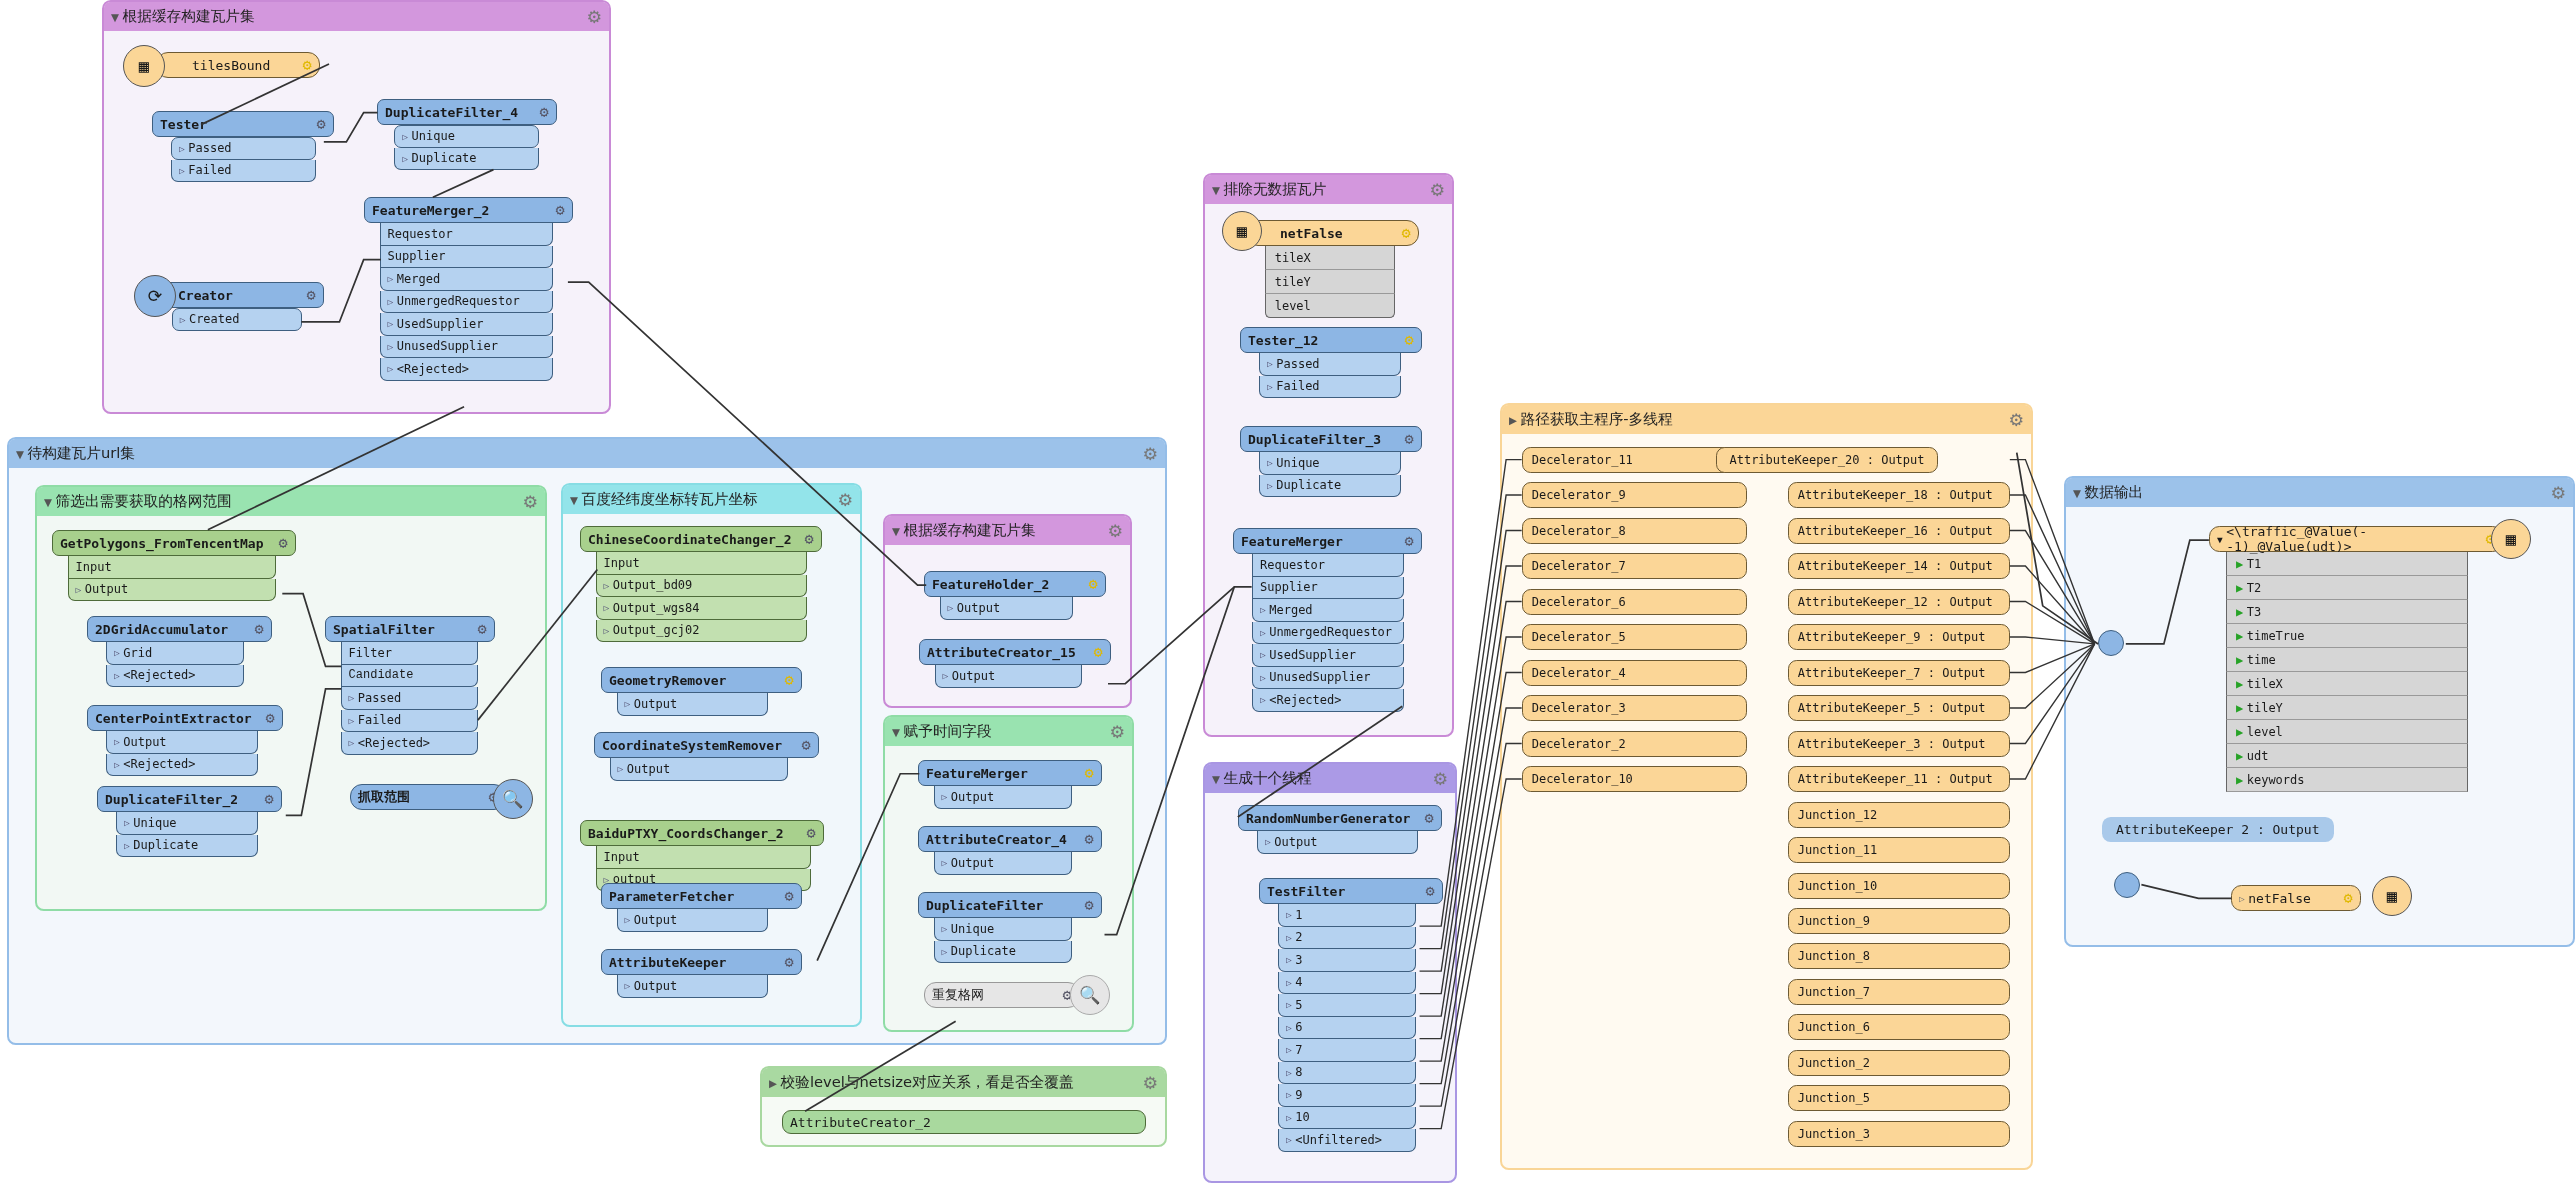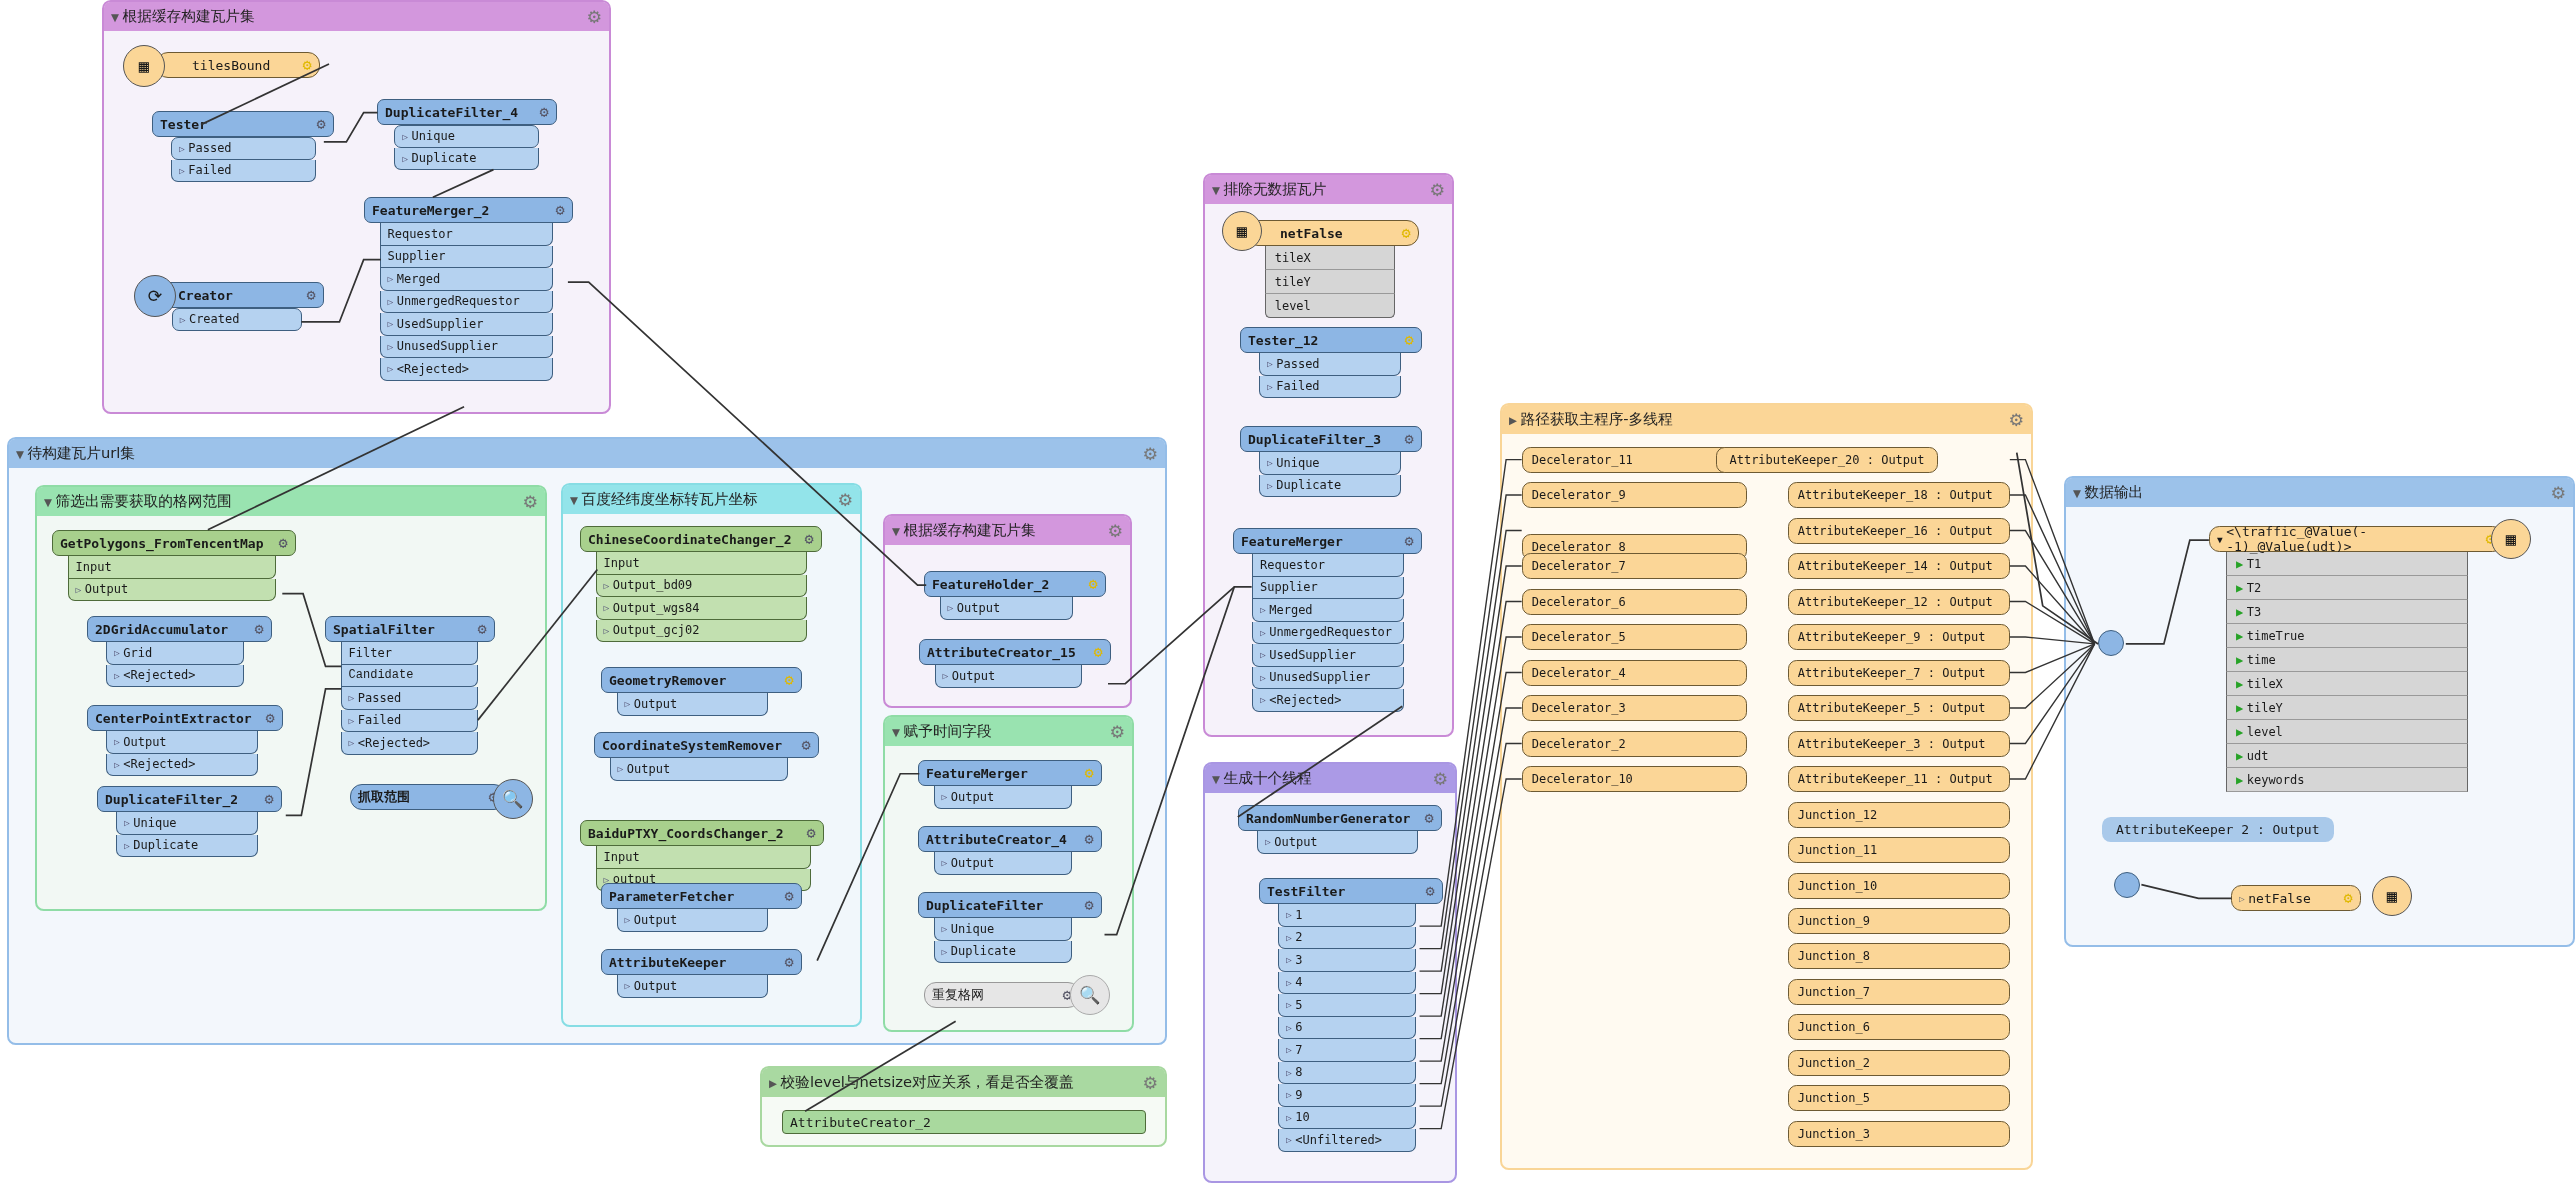--- a/index.html
+++ b/index.html
@@ -566,21 +566,21 @@
     </div>
 </div>
 
 <div id="decel-list">
     <div class="pill" style="left:1522px;top:447px;width:225px;">
       <span>Decelerator_11</span>
     </div>
     <div class="pill" style="left:1522px;top:482px;width:225px;">
       <span>Decelerator_9</span>
     </div>
-    <div class="pill" style="left:1522px;top:518px;width:225px;margin-top:16px;">
+    <div class="pill" style="left:1522px;top:518px;width:225px;">
       <span>Decelerator_8</span>
     </div>
     <div class="pill" style="left:1522px;top:553px;width:225px;">
       <span>Decelerator_7</span>
     </div>
     <div class="pill" style="left:1522px;top:589px;width:225px;">
       <span>Decelerator_6</span>
     </div>
     <div class="pill" style="left:1522px;top:624px;width:225px;">
       <span>Decelerator_5</span>
@@ -720,21 +720,21 @@
 <div class="tf o" style="left:2231px;top:885px;width:130px;">
   <div class="tf-head" style="border-radius:10.4px;font-weight:normal;">
       <span class="pt" style="font-size:9.5px;margin-right:3.5px;color:#777;">▷</span>
       <span>netFalse</span>
       <span class="gear on">⚙</span>
     </div>
 </div>
 <div class="circle" style="left:2372px;top:876px;width:40px;height:40px;background:#fbd697;">▦</div>
 
 <div class="tf" style="left:782px;top:1110px;width:364px;">
-  <div class="tf-head" style="background:#a9d99e;border-color:#4e6b3a;border-radius:4px;font-weight:normal;height:24px;">
+  <div class="tf-head" style="background:#a9d99e;border-color:#4e6b3a;border-radius:9px;font-weight:normal;height:24px;">
       <span>AttributeCreator_2</span>
     </div>
 </div>
 
 <svg class="wires" width="2576" height="1184" viewBox="0 0 2976 1368">
   <g stroke="#333" stroke-width="2" fill="none">
     <path d="M380,74 L232,144"></path>
     <path d="M374,164 L400,164 L420,130 L436,130"></path>
     <path d="M570,196 L500,228"></path>
     <path d="M348,372 L392,372 L420,300 L440,300"></path>

